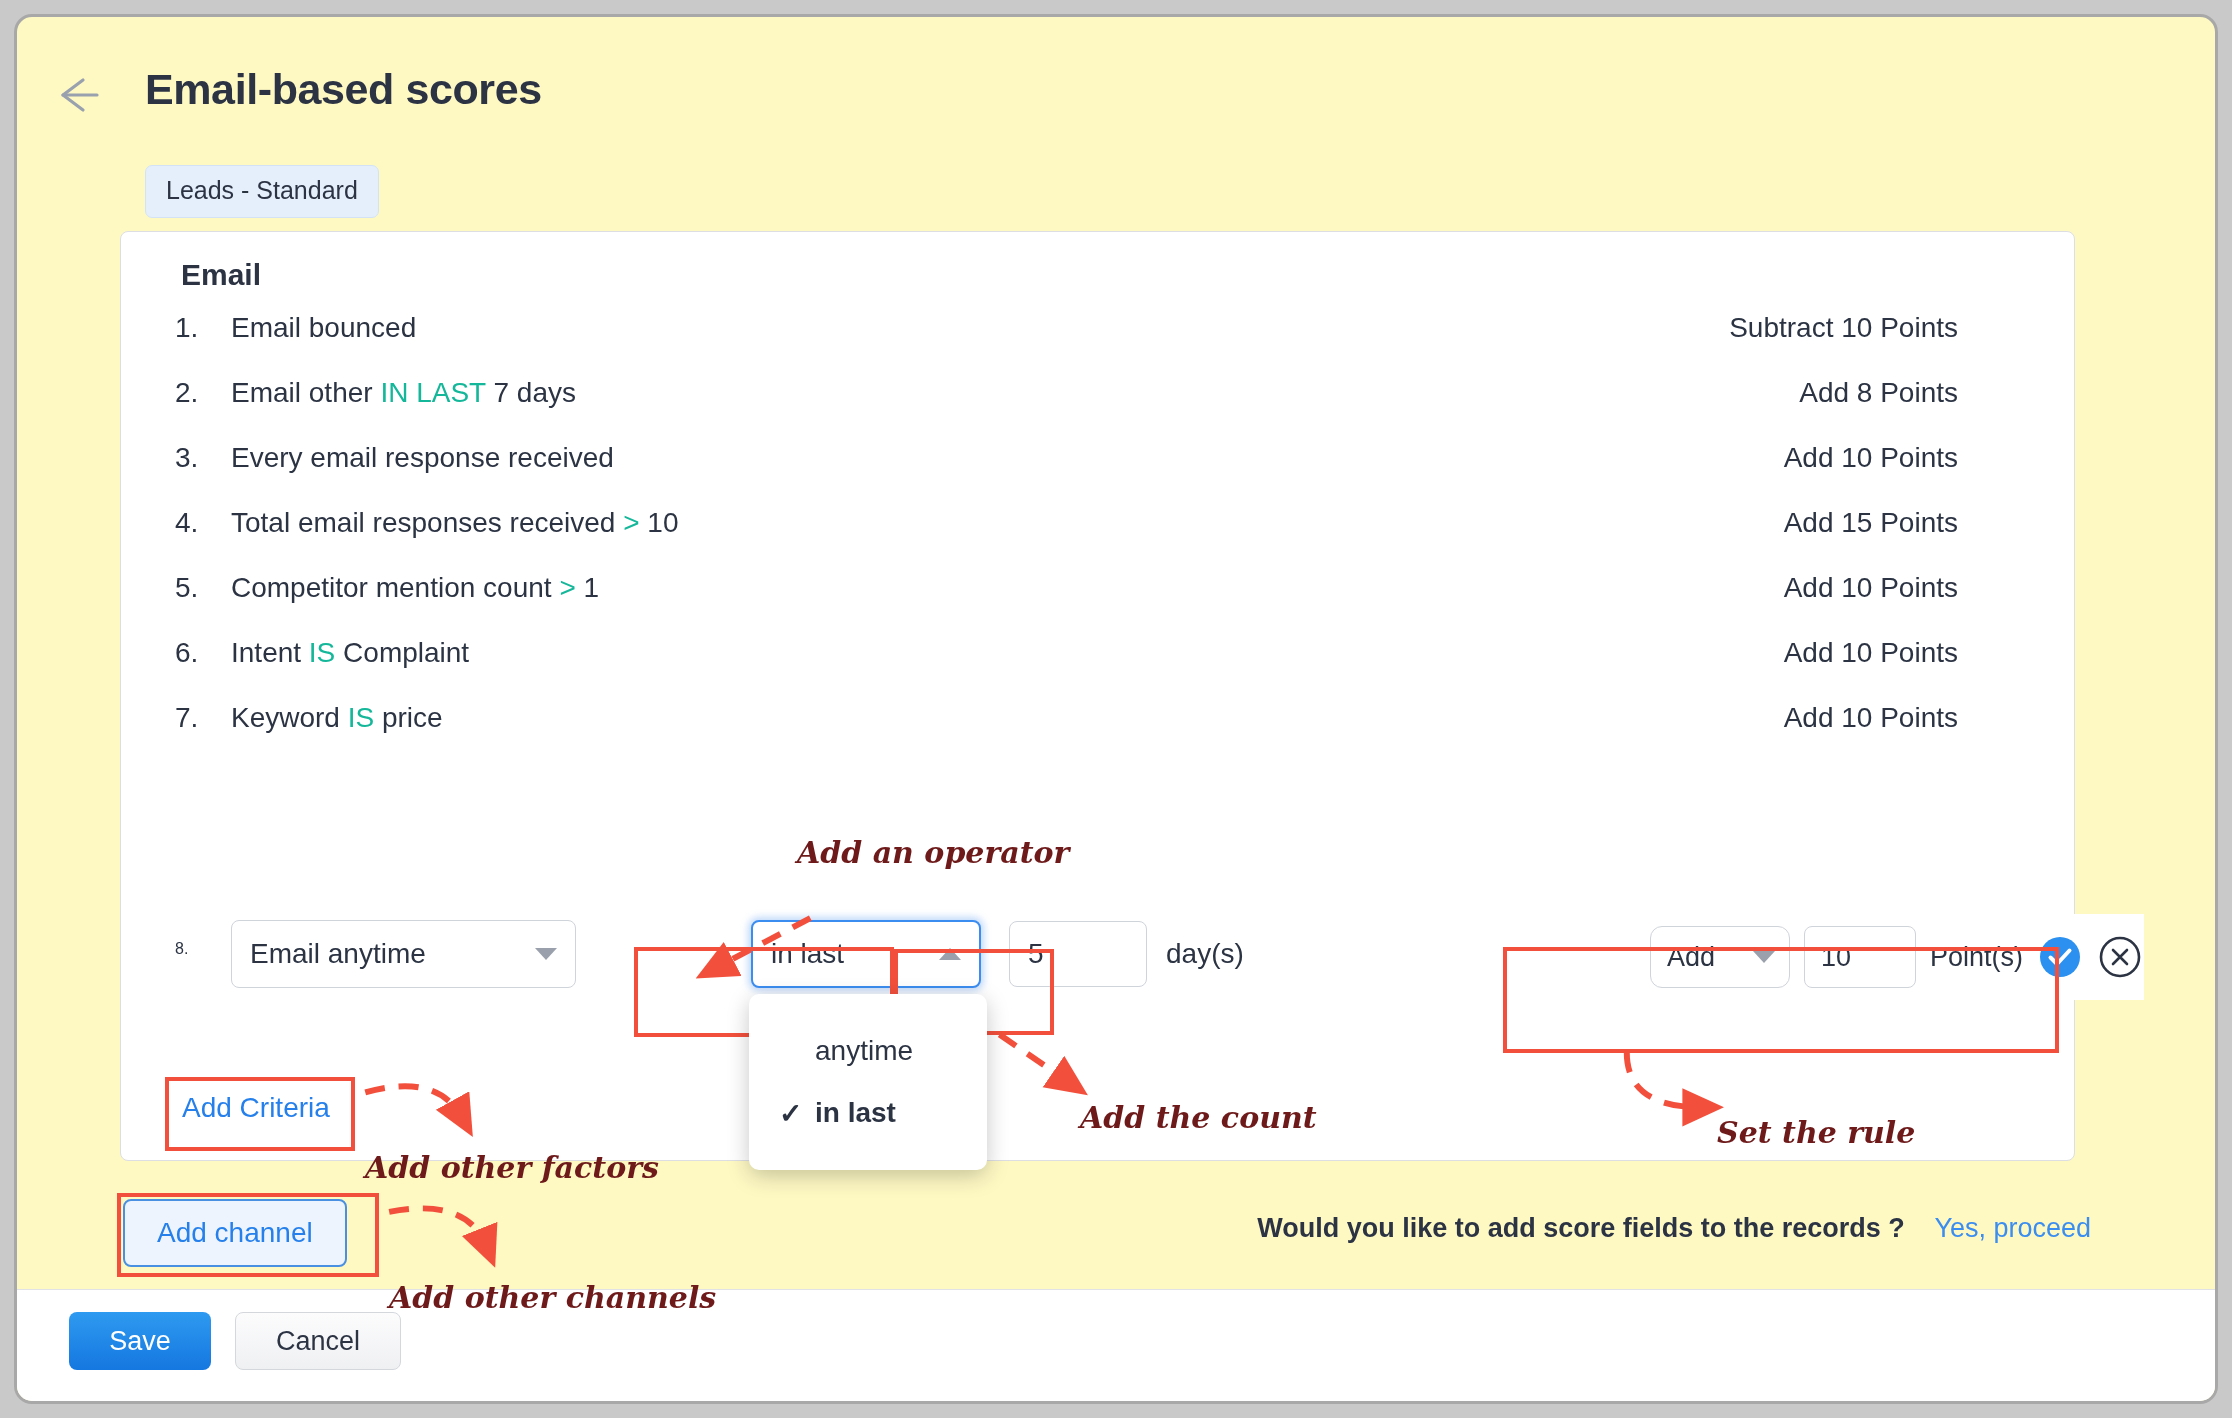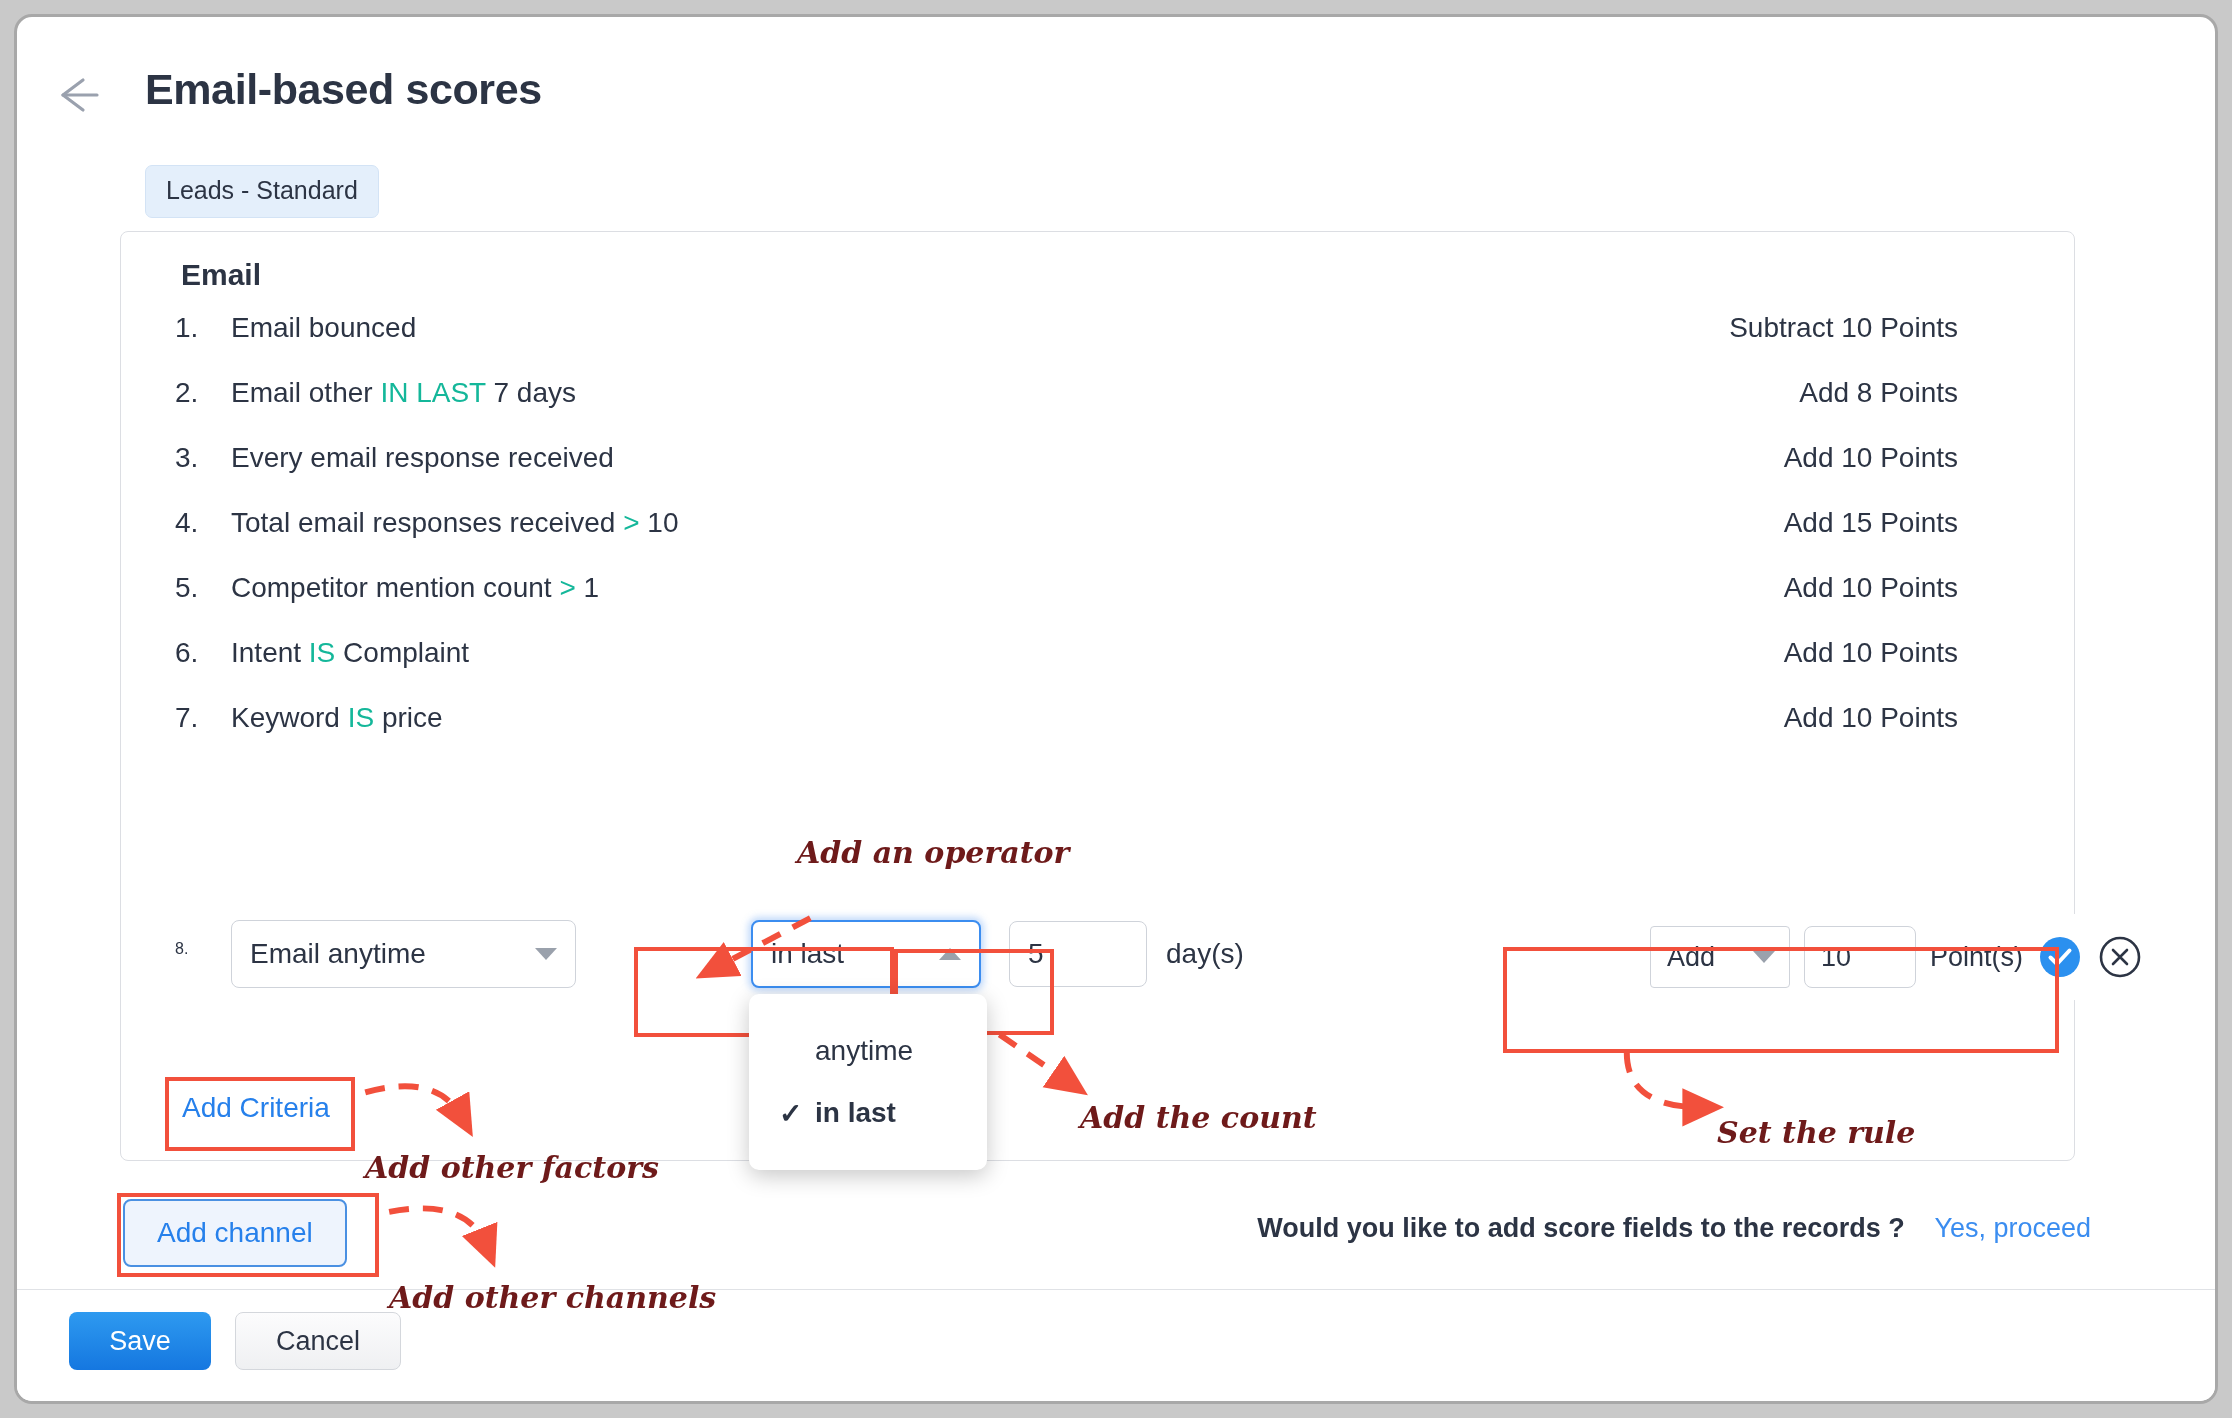--- a/index.html
+++ b/index.html
@@ -4,21 +4,21 @@
 <style>
   * { box-sizing: border-box; margin: 0; padding: 0; }
   html, body {
     width: 2232px; height: 1418px;
     background: #c9c9c9;
     font-family: "Liberation Sans", sans-serif;
   }
   .frame {
     position: absolute; left: 14px; top: 14px;
     width: 2204px; height: 1390px;
-    background: #ffffff;
+    background: #fef9c3;
     border: 3px solid #a8a8a8;
     border-radius: 18px;
     overflow: hidden;
   }
 
   
   .header { position: absolute; left: 0; top: 0; width: 100%; height: 210px; }
   .back-arrow {
     position: absolute; left: 32px; top: 55px;
     width: 56px; height: 46px; cursor: pointer;
@@ -130,21 +130,21 @@
   
   .points-box {
     position: absolute; left: 1503px; top: -6px;
     width: 520px; height: 86px;
     display: flex; align-items: center;
     padding-left: 26px; gap: 14px;
     background: #fff;
   }
   #points-mode {
     position: relative; width: 140px; height: 62px;
-    border: 1px solid #cfd3da; border-radius: 4px;
+    border: 1px solid #cfd3da; border-radius: 12px;
     display: flex; align-items: center; padding: 0 16px;
     font-size: 27px; color: #2c3444; cursor: pointer;
   }
   #points-mode .caret-down { right: 14px; }
   #points-value {
     width: 112px; height: 62px;
     border: 1px solid #cfd3da; border-radius: 8px;
     display: flex; align-items: center; padding: 0 16px;
     font-size: 27px; color: #2c3444; background: #fff;
   }

